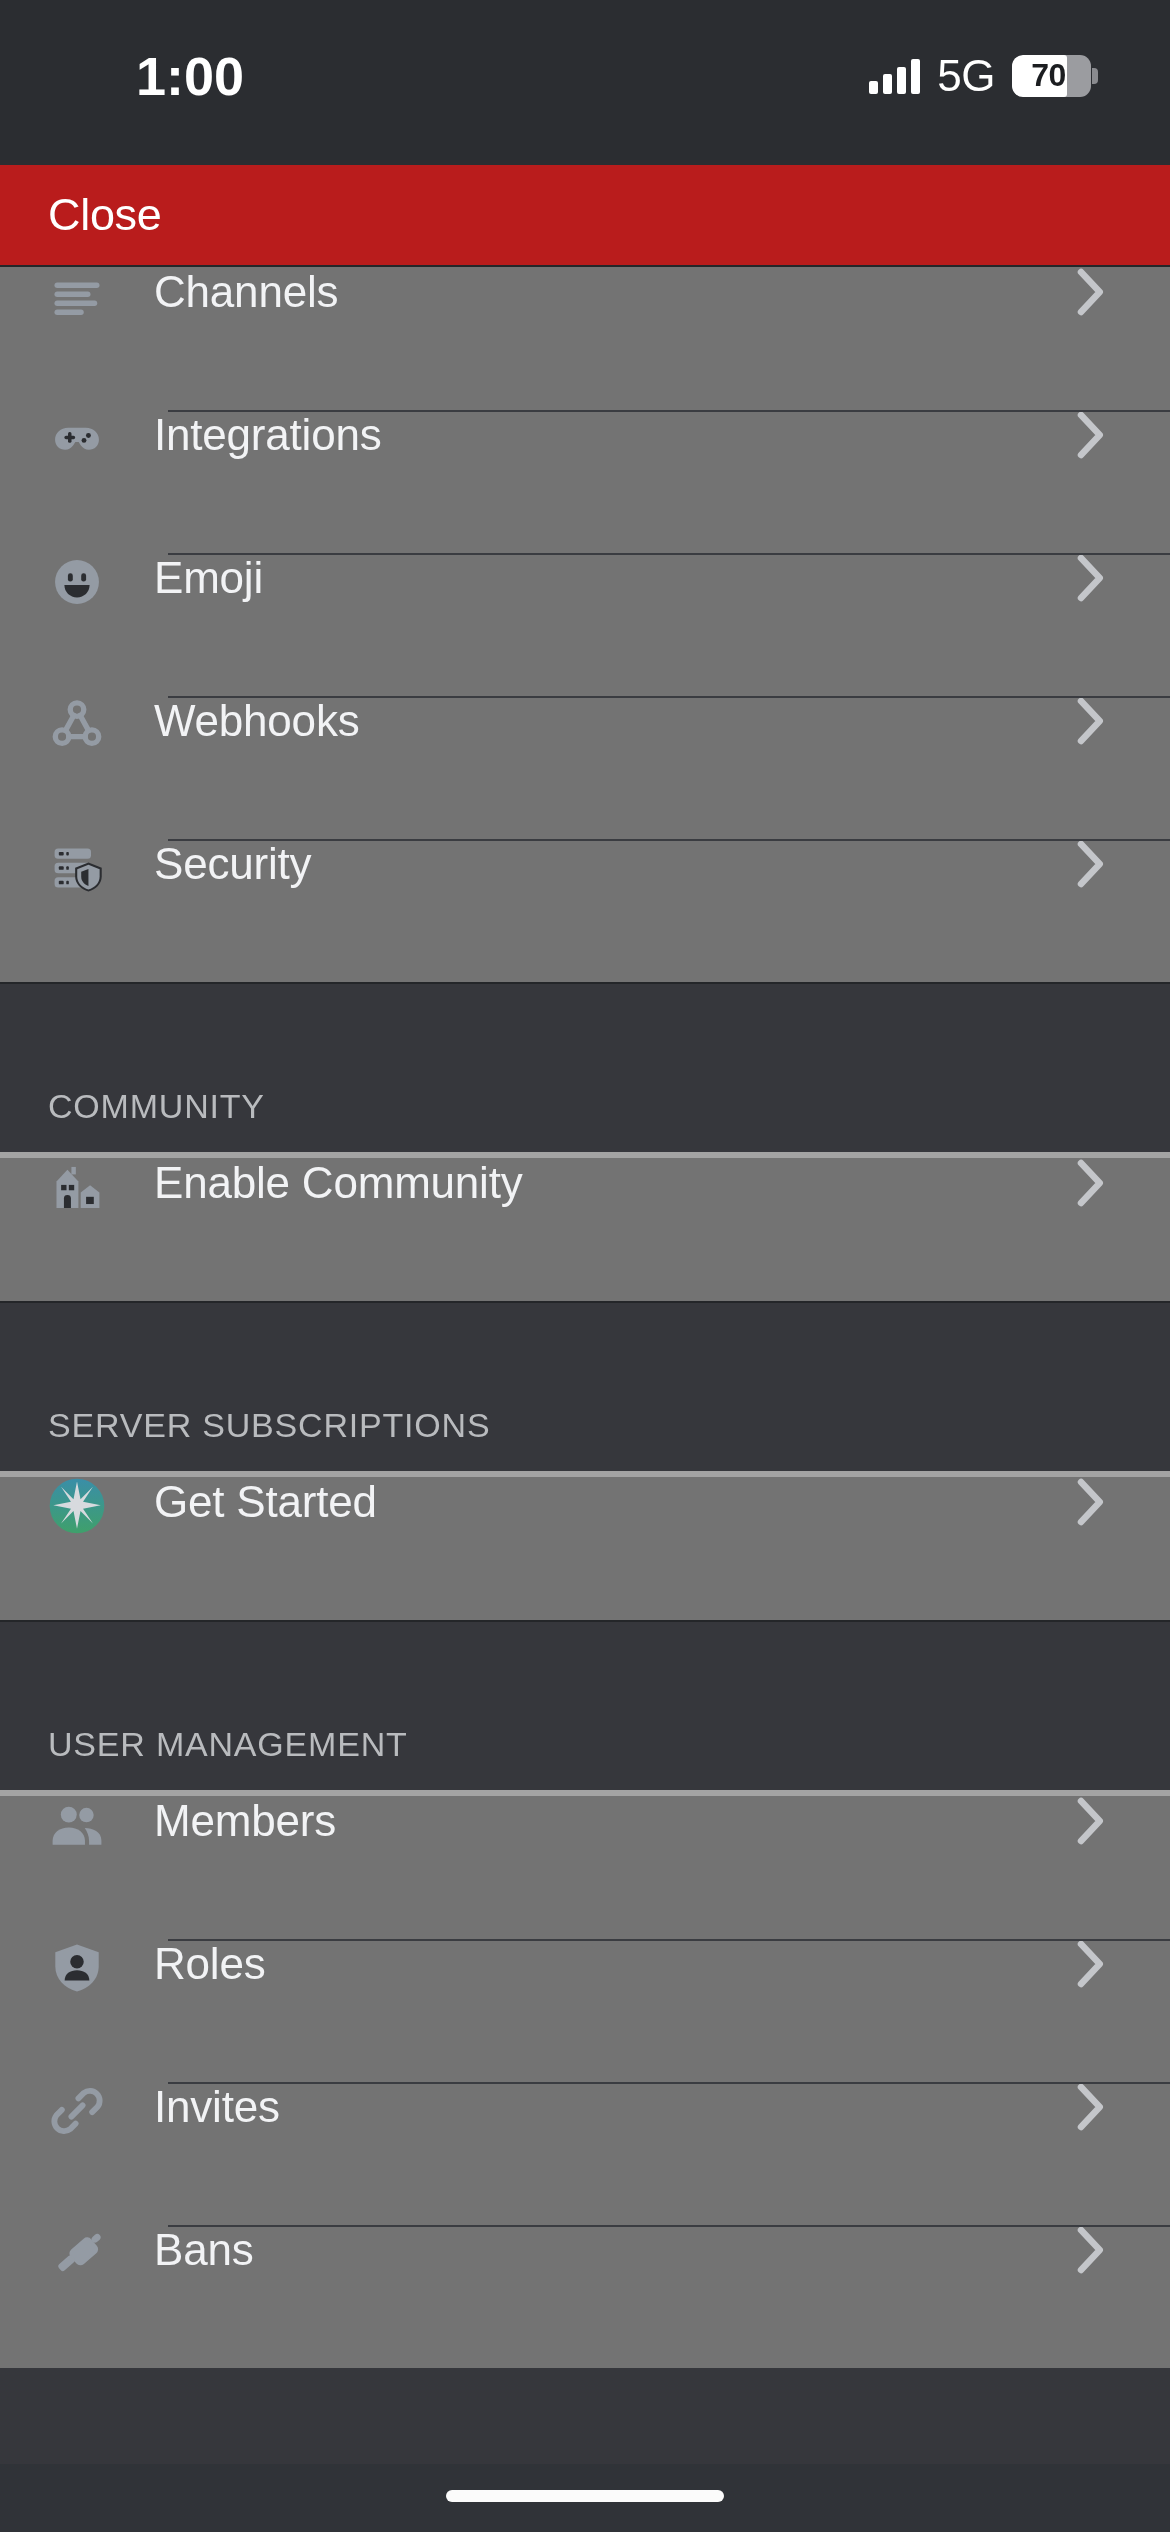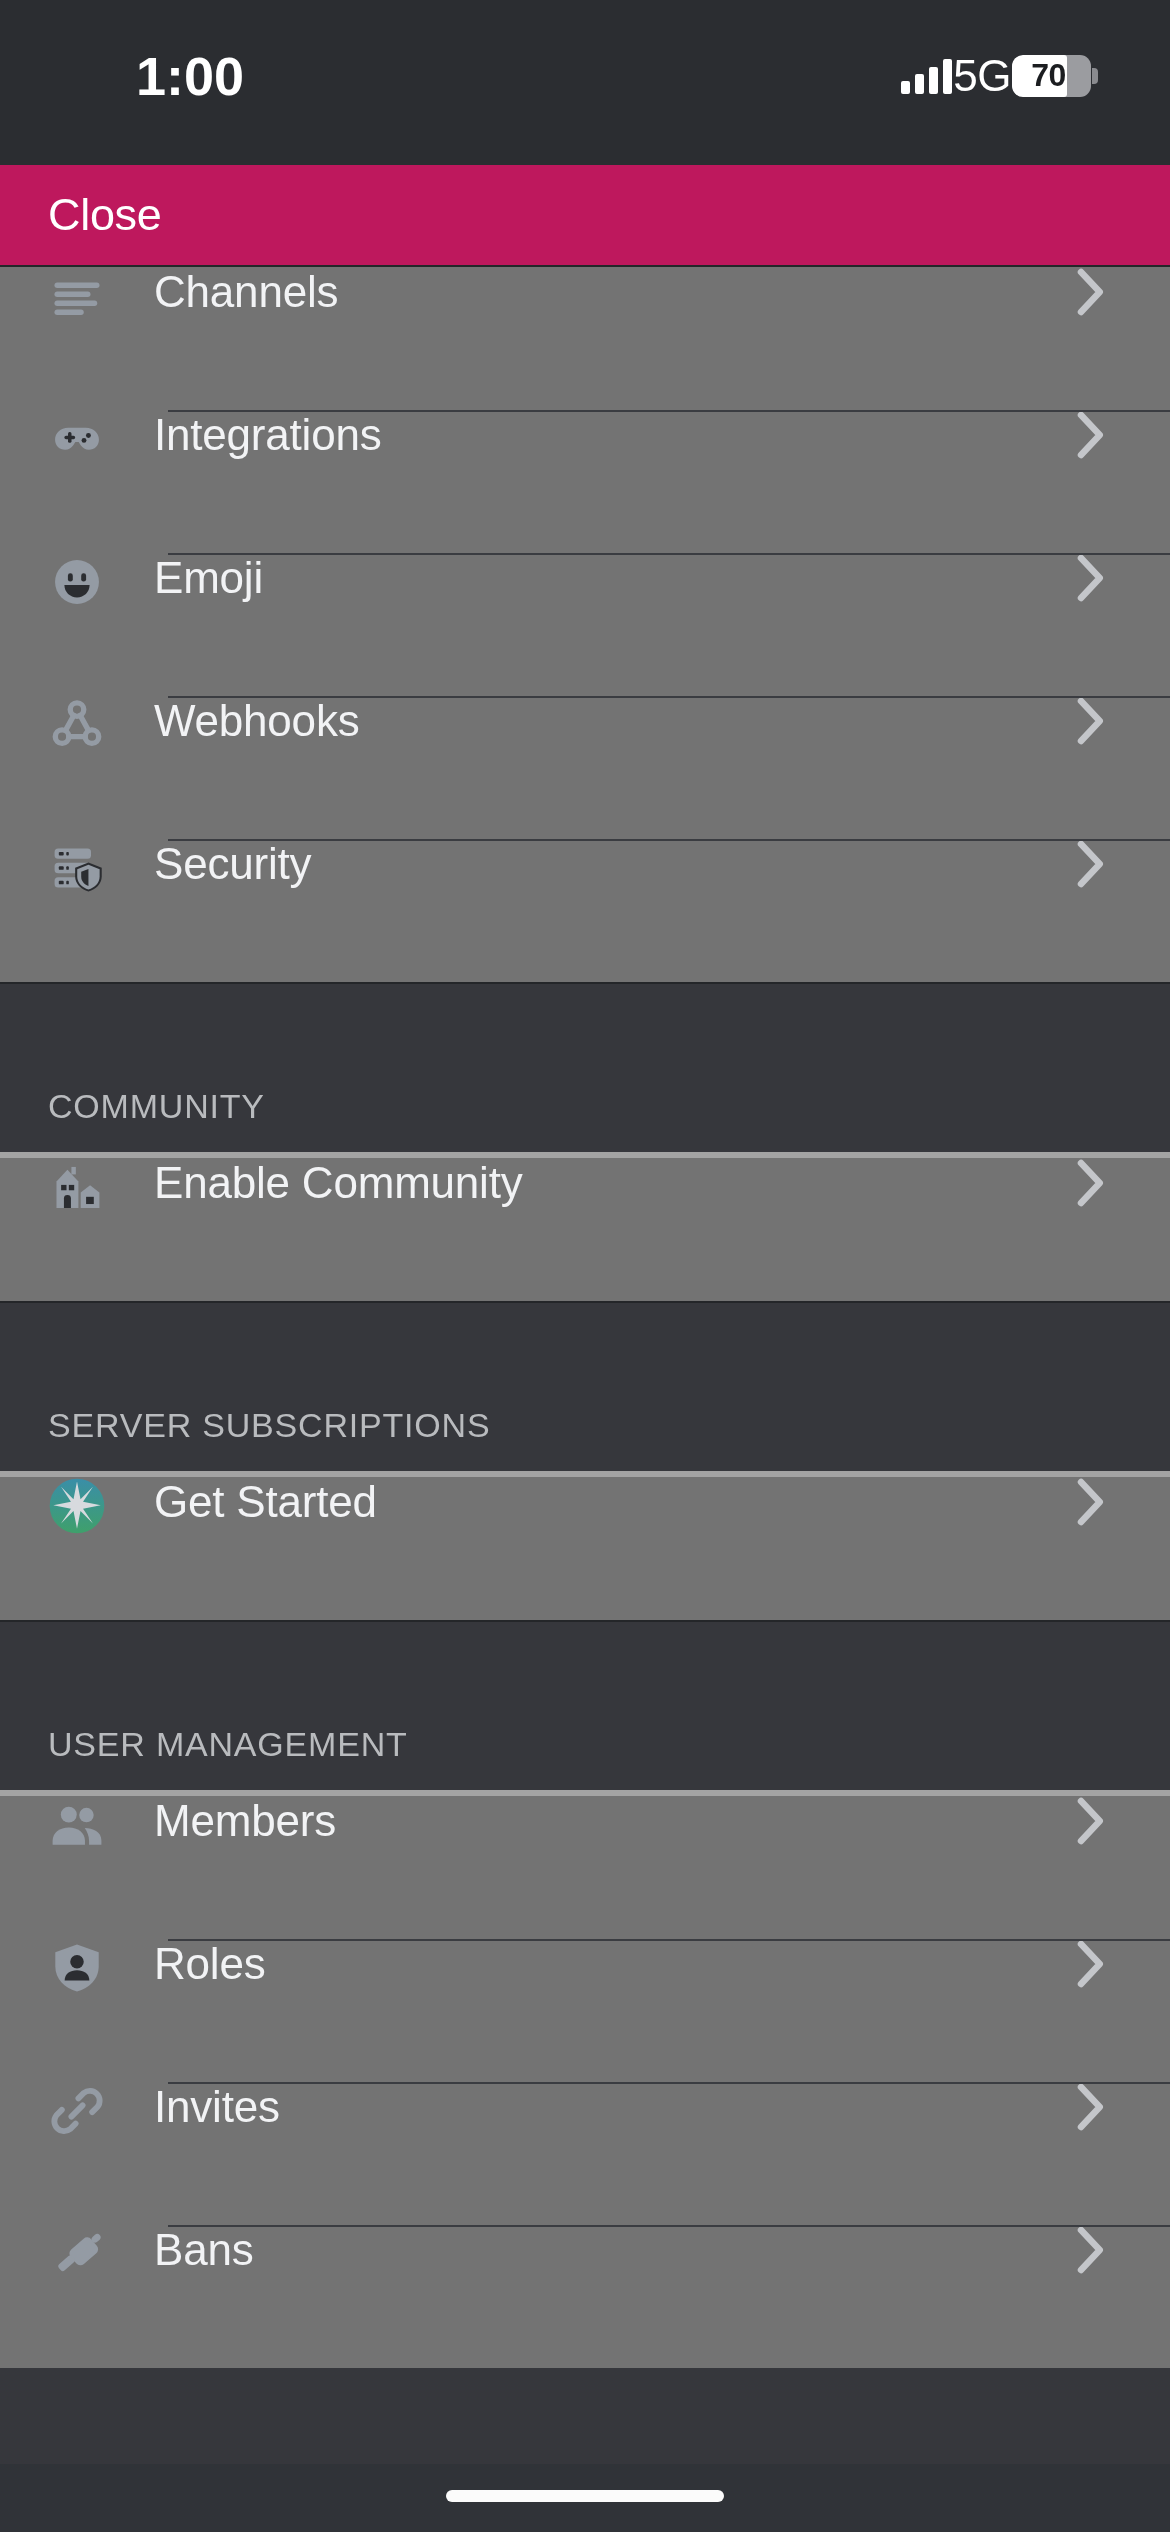--- a/index.html
+++ b/index.html
@@ -20,21 +20,21 @@
     padding:0 86px 0 0;
   }
   .sb-time {
     position:absolute; left:0; top:0; width:380px; height:165px;
     display:flex; align-items:center; justify-content:center;
     color:#ffffff; font-size:54px; font-weight:600;
     letter-spacing:0px; padding-bottom:14px;
   }
   .sb-right {
     position:absolute; right:72px; top:0; height:165px;
-    display:flex; align-items:center; gap:1px; padding-bottom:14px;
+    display:flex; align-items:center; gap:17px; padding-bottom:14px;
   }
   .bars { display:flex; align-items:flex-end; gap:5px; height:36px; }
   .bars i { display:block; width:9px; background:#ffffff; border-radius:2px; }
   .bars i:nth-child(1){ height:13px; }
   .bars i:nth-child(2){ height:20px; }
   .bars i:nth-child(3){ height:27px; }
   .bars i:nth-child(4){ height:35px; }
   .net { color:#ffffff; font-size:44px; font-weight:500; letter-spacing:-0.5px; }
   .battery { position:relative; width:86px; height:42px; display:flex; align-items:center; }
   .batt-body {
@@ -51,21 +51,21 @@
     padding-right:6px;
   }
   .batt-tip {
     width:6px; height:16px; background:#8a8b8f;
     border-radius:0 4px 4px 0; margin-left:1px;
   }
 
   
   .navbar {
     position:relative; height:102px; width:100%;
-    background:#be185d;
+    background:#b91c1c;
     border-bottom:2px solid #242629;
     display:flex; align-items:center;
   }
   .nav-close {
     position:absolute; left:48px; top:50%; transform:translateY(-50%);
     color:#ffffff; font-size:45px; font-weight:400; letter-spacing:-0.3px;
   }
   .nav-title {
     position:absolute; left:0; right:0; top:50%; transform:translateY(-50%);
     text-align:center; color:#ffffff; font-size:45px; font-weight:700;

